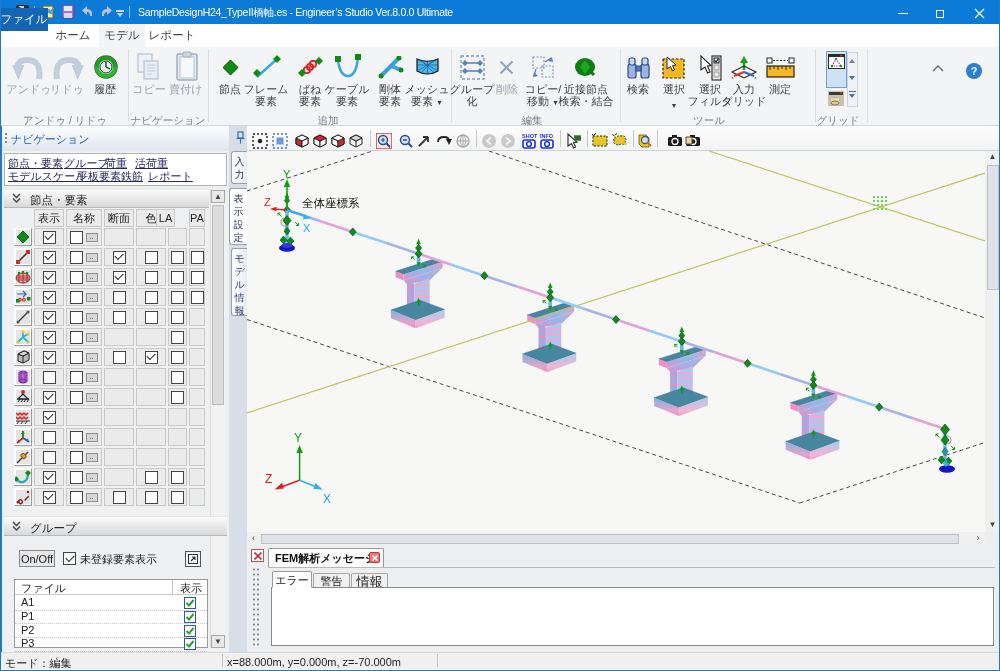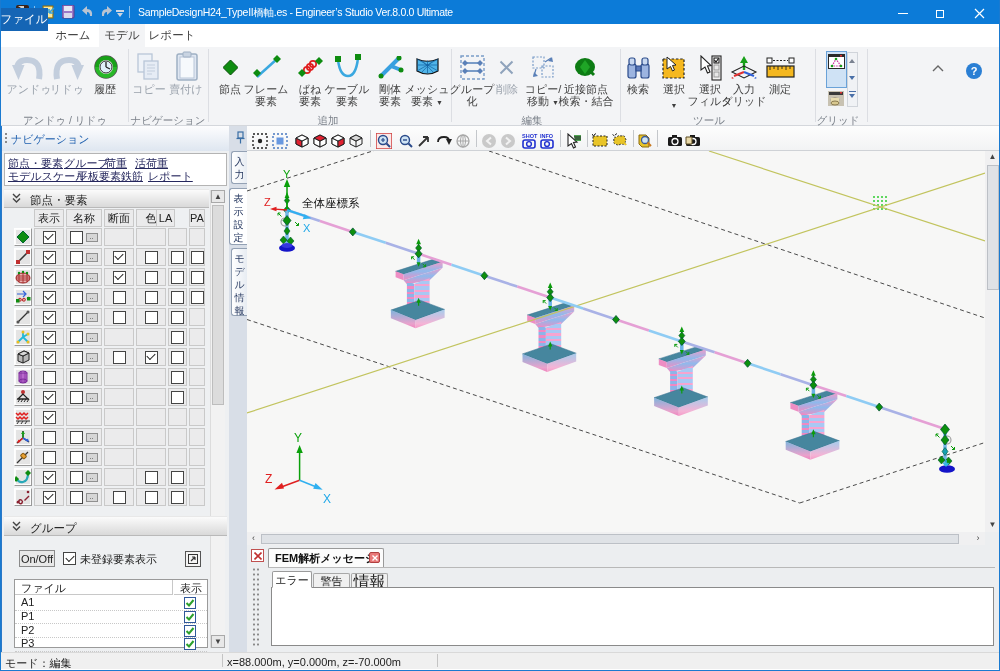--- a/index.html
+++ b/index.html
@@ -903,19 +903,19 @@
 <div class="abs dots" style="left:252px;top:567px;height:80px;width:8px;background-size:4px 5px"></div>
 <div class="abs" style="left:268px;top:548px;width:116px;height:19px;background:#fcfcfc;border:1px solid #9a9a9a;border-bottom:0;border-radius:2px 2px 0 0"></div>
 <div class="abs btab" style="left:275px;top:551px;font-weight:bold;color:#111;font-size:11px">FEM解析メッセージ</div>
 <div class="abs" style="left:369px;top:552px;width:11px;height:11px;background:#e87878;border:1px solid #b04040;border-radius:2px"></div>
 <svg class="abs" style="left:371.5px;top:554.5px" width="6" height="6">
     <path d="M0.5 0.5 L5.5 5.5 M5.5 0.5 L0.5 5.5" stroke="#fff" stroke-width="1.4"></path>
   </svg>
 <div class="abs" style="left:268px;top:566.5px;width:727px;height:1px;background:#b8b8b8"></div>
 <div class="abs" style="left:272px;top:571px;width:40px;height:17px;background:#fff;border:1px solid #9a9a9a;border-bottom:1px solid #fff;border-radius:2px 2px 0 0;font-size:11px;text-align:center;line-height:16px;color:#222;z-index:3">エラー</div>
 <div class="abs" style="left:313px;top:572.5px;width:37px;height:15px;background:#f0f0f0;border:1px solid #a8a8a8;border-bottom:0;border-radius:2px 2px 0 0;font-size:11px;text-align:center;line-height:15px;color:#222">警告</div>
-<div class="abs" style="left:351px;top:572.5px;width:37px;height:15px;background:#f0f0f0;border:1px solid #a8a8a8;border-bottom:0;border-radius:2px 2px 0 0;font-size:16px;text-align:center;line-height:15px;color:#222">情報</div>
+<div class="abs" style="left:351px;top:572.5px;width:37px;height:15px;background:#f0f0f0;border:1px solid #a8a8a8;border-bottom:0;border-radius:2px 2px 0 0;font-size:13px;text-align:center;line-height:15px;color:#222">情報</div>
 <div class="abs" style="left:271px;top:587px;width:723px;height:59px;background:#fff;border:1px solid #8a8a8a;z-index:2"></div>
 <div class="abs statusbar"></div>
 <div class="abs" style="left:5px;top:656px;font-size:11px;color:#222">モード：編集</div>
 <div class="abs" style="left:222px;top:654px;width:1px;height:13px;background:#c4c4c4"></div>
 <div class="abs" style="left:227px;top:656px;font-size:11px;color:#222">x=88.000m, y=0.000m, z=-70.000m</div>
 <div class="abs" style="left:437px;top:654px;width:1px;height:13px;background:#c4c4c4"></div>
 <div class="abs" style="left:0;top:0;width:1000px;height:671px;border:1px solid #1a7ad0;border-top:0;pointer-events:none"></div>
 </body></html>

